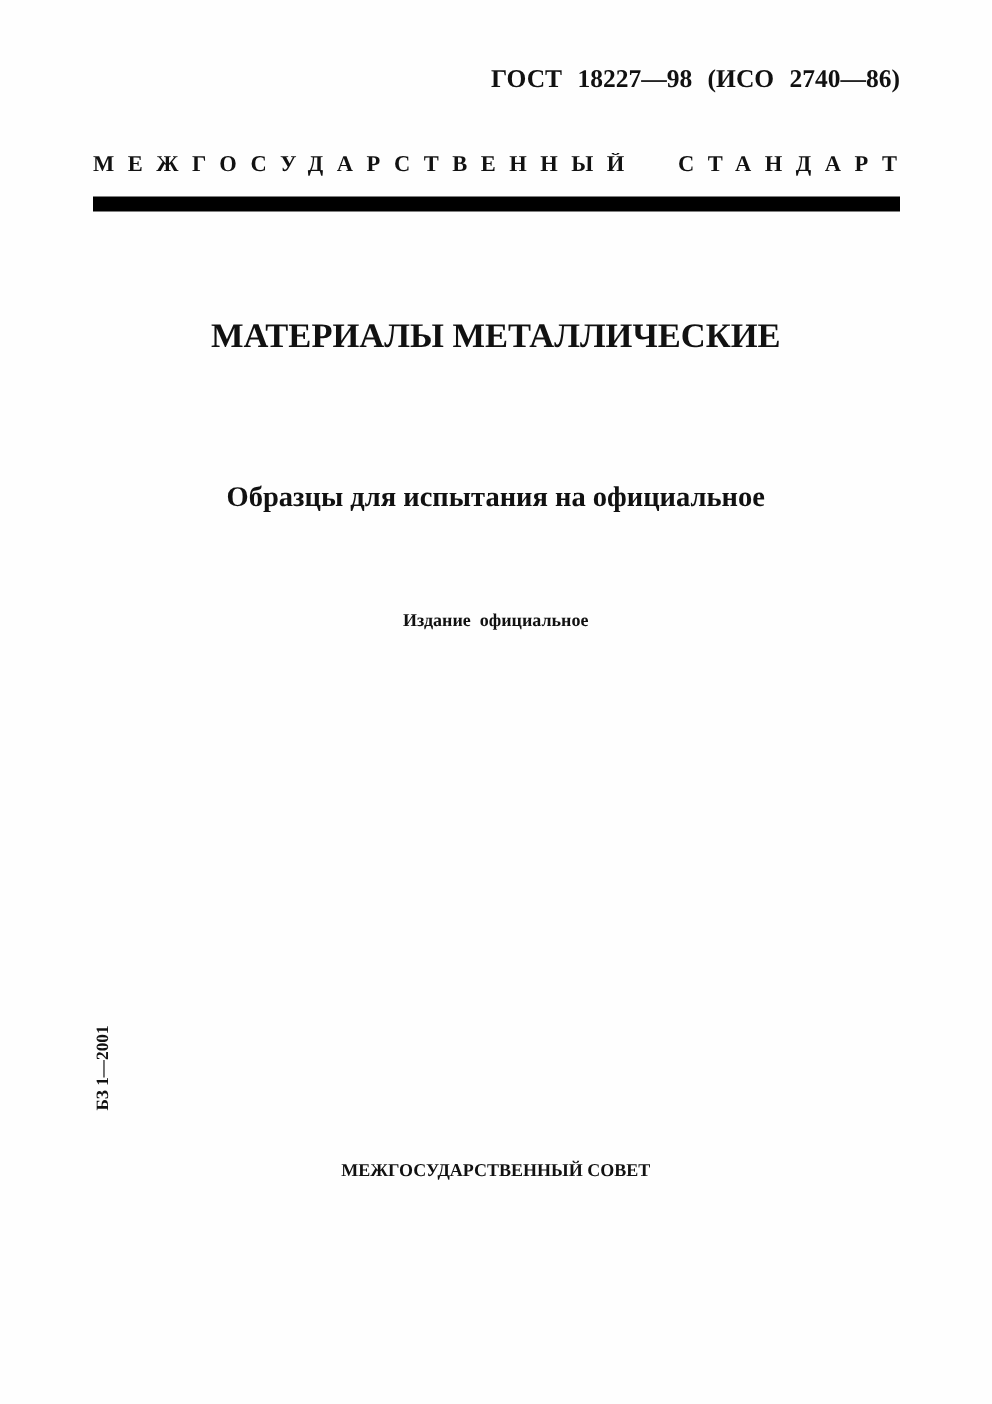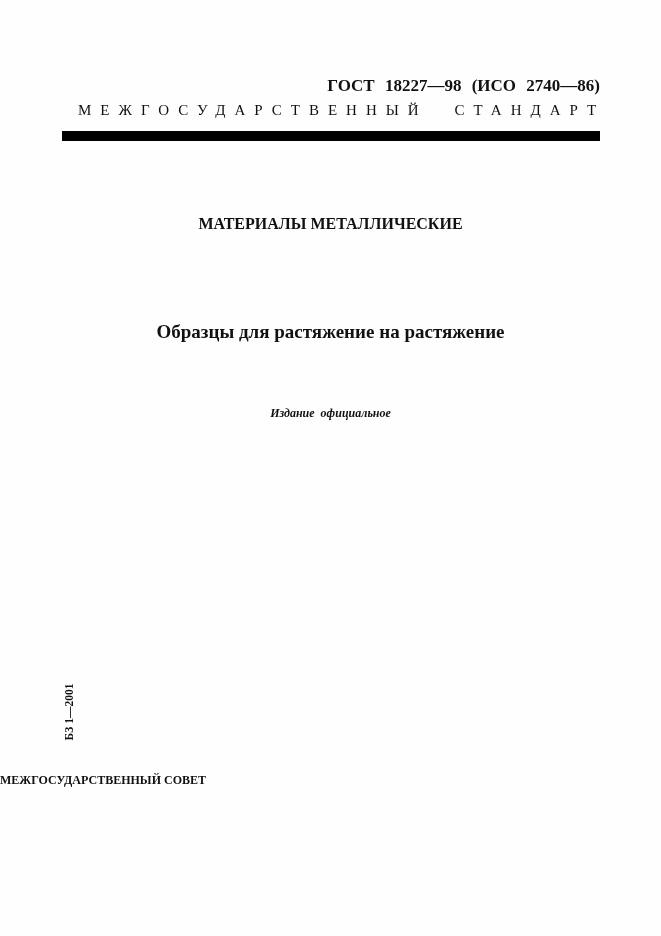--- a/index.html
+++ b/index.html
@@ -17,50 +17,48 @@
     overflow: hidden;
   }
   .std-code {
     position: absolute;
     top: 43px;
     right: 61px;
     font-size: 17px;
     font-weight: bold;
     word-spacing: 6px;
     white-space: nowrap;
-    margin-top: 33px;
   }
   .band-label {
     position: absolute;
     top: 102px;
     left: 62px;
     width: 540px;
     font-size: 15px;
-    font-weight: normal;
+    font-weight: bold;
     letter-spacing: 9px;
     word-spacing: 14px;
     white-space: nowrap;
     overflow: hidden;
-    margin-left: 16px;
   }
   .black-bar {
     position: absolute;
     top: 131px;
     left: 62px;
     width: 538px;
     height: 10px;
     background: #000000;
   }
   .title {
     position: absolute;
     top: 211px;
     left: 0;
     width: 100%;
     text-align: center;
-    font-size: 16px;
+    font-size: 23px;
     line-height: 26px;
     font-weight: bold;
   }
   .subtitle {
     position: absolute;
     top: 321px;
     left: 0;
     width: 100%;
     text-align: center;
     font-size: 19px;
@@ -68,40 +66,39 @@
   }
   .edition {
     position: absolute;
     top: 406px;
     left: 0;
     width: 100%;
     text-align: center;
     font-size: 12px;
     font-weight: bold;
     word-spacing: 3px;
-    font-style: italic;
   }
   .side-code {
     position: absolute;
     left: 30px;
     top: 705px;
     width: 80px;
     height: 14px;
     transform: rotate(-90deg);
     text-align: center;
     font-size: 11.5px;
     font-weight: bold;
     white-space: nowrap;
   }
   .footer {
     position: absolute;
     top: 771px;
     left: 0;
     width: 100%;
-    text-align: left;
+    text-align: center;
     font-size: 12px;
     line-height: 18px;
     font-weight: bold;
   }
   .footer .city {
     letter-spacing: 4px;
     font-size: 11.5px;
   }
 </style>
 </head>
@@ -112,21 +109,21 @@
   <div class="std-code">ГОСТ 18227—98 (ИСО 2740—86)</div>
 
   <div class="band-label">МЕЖГОСУДАРСТВЕННЫЙ СТАНДАРТ</div>
 
   <div class="black-bar"></div>
 
   <div class="title">
     <div>МАТЕРИАЛЫ МЕТАЛЛИЧЕСКИЕ</div>
   </div>
 
-  <div class="subtitle">Образцы для растяжение на растяжение</div>
+  <div class="subtitle">Образцы для испытания на официальное</div>
 
   <div class="edition">Издание официальное</div>
 
   <div class="side-code">БЗ 1—2001</div>
 
   <div class="footer">
     <div>МЕЖГОСУДАРСТВЕННЫЙ СОВЕТ</div>
   </div>
 
 </div>

